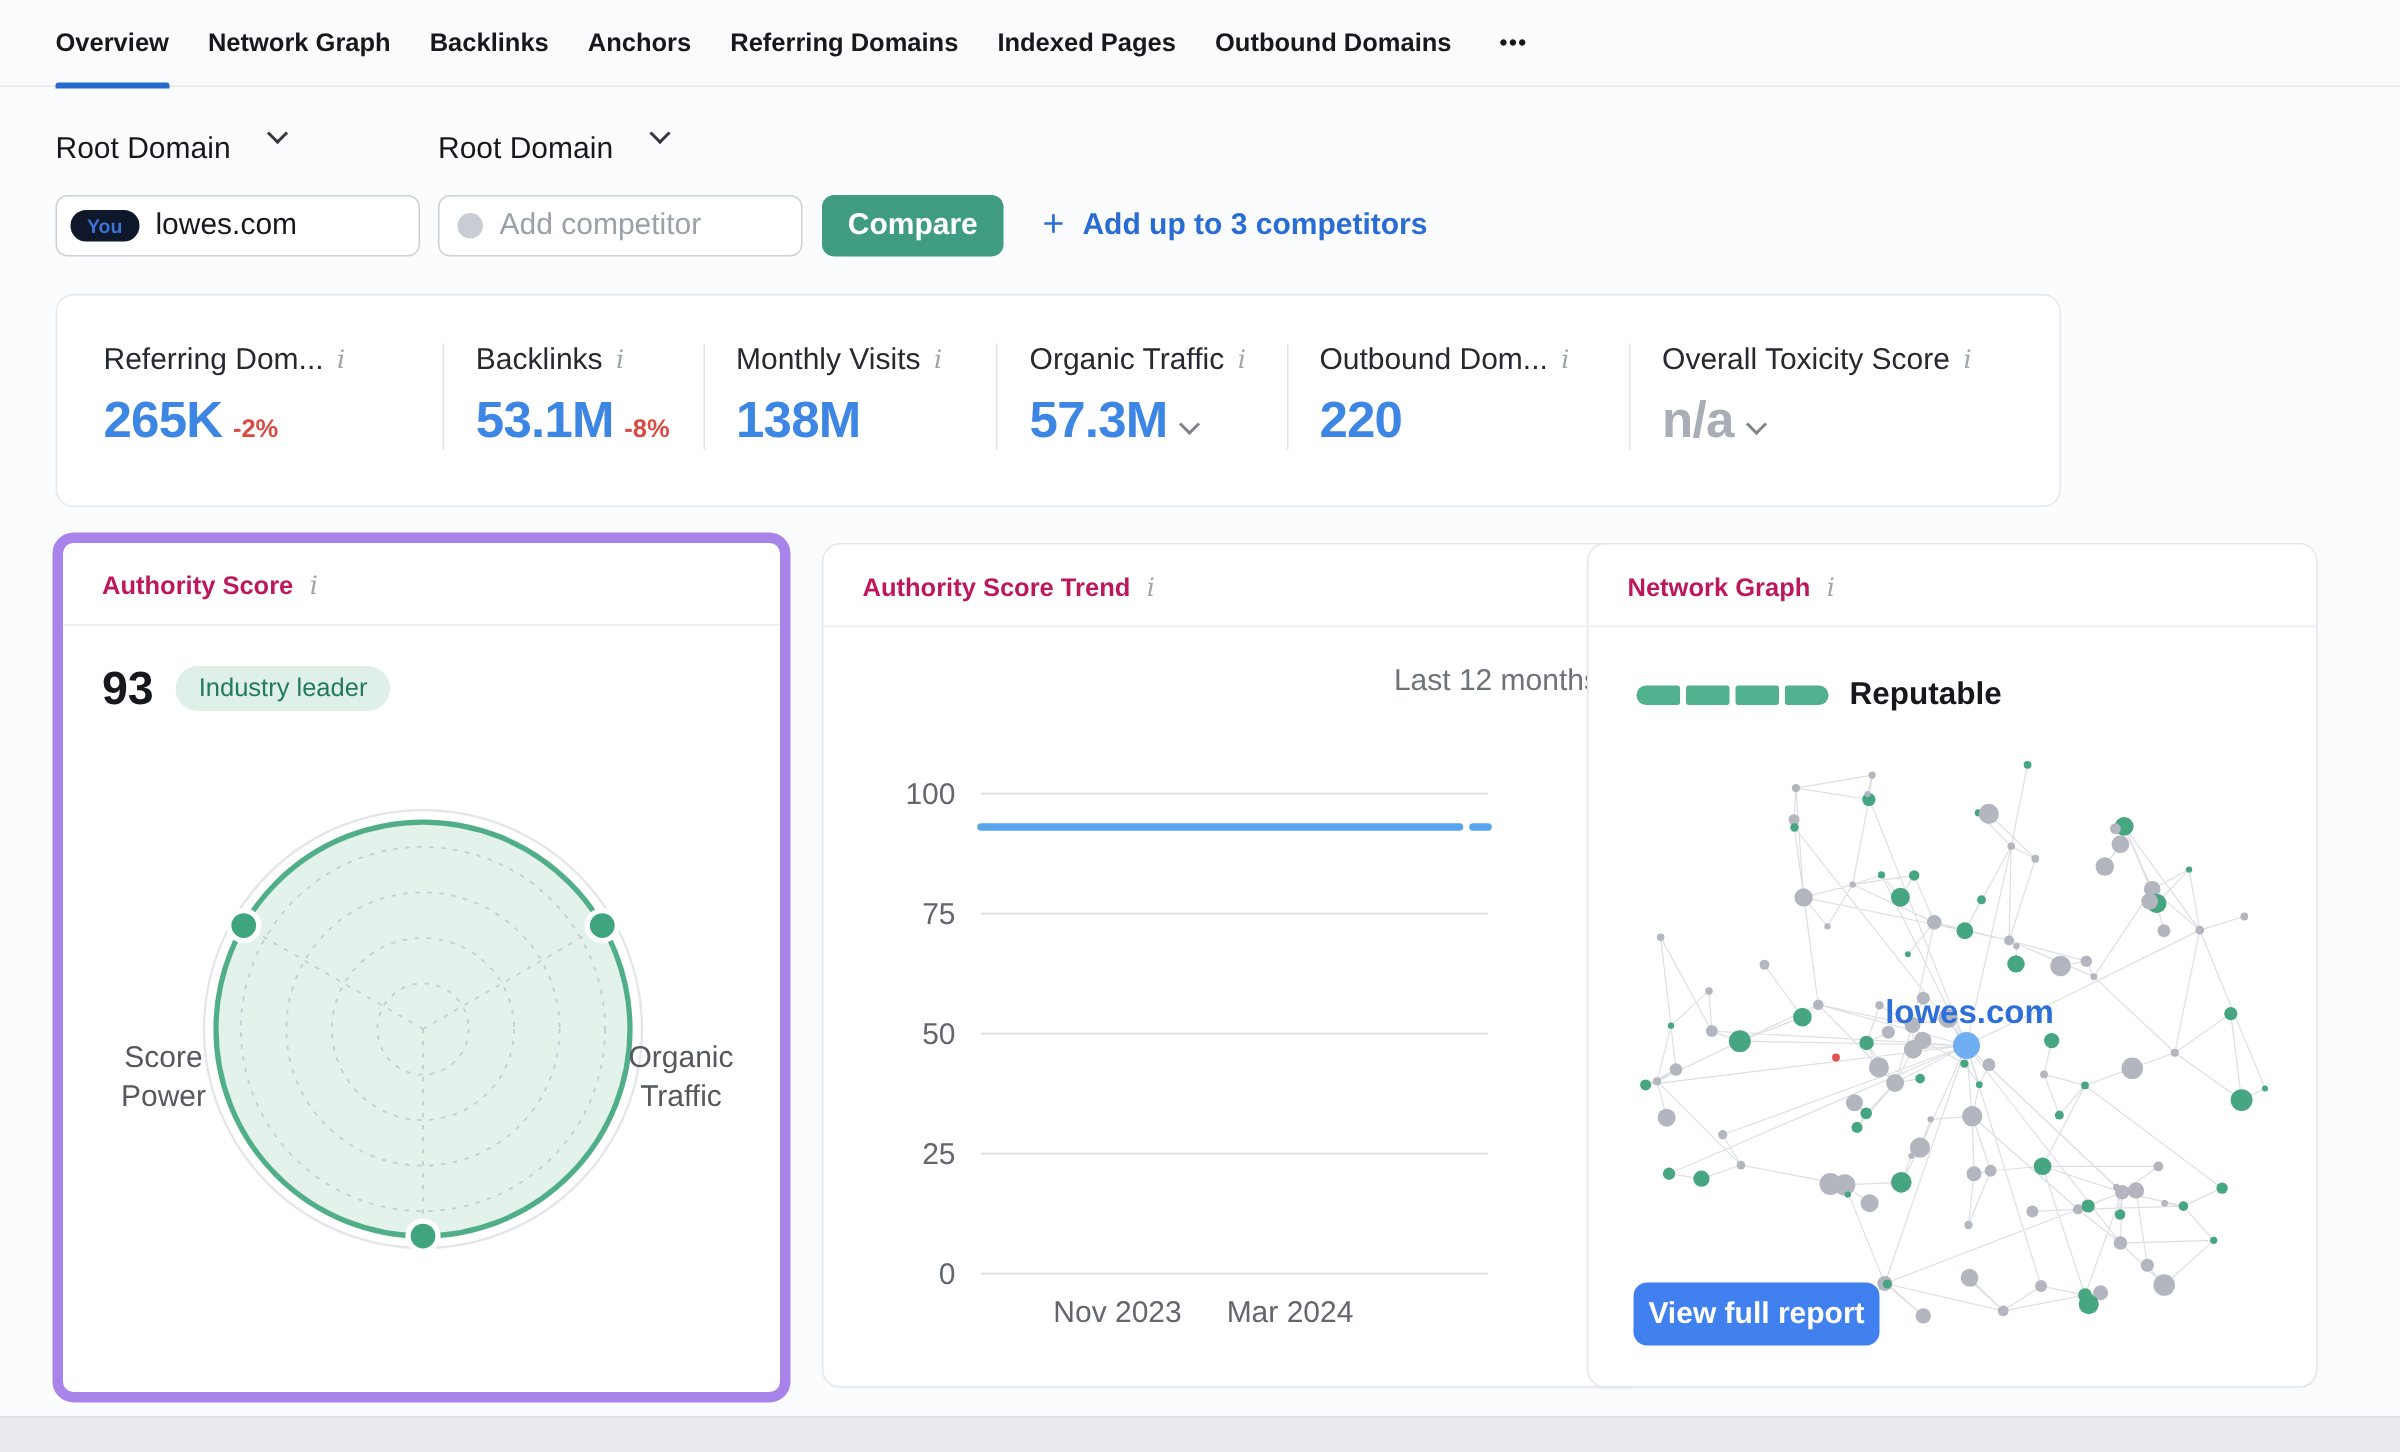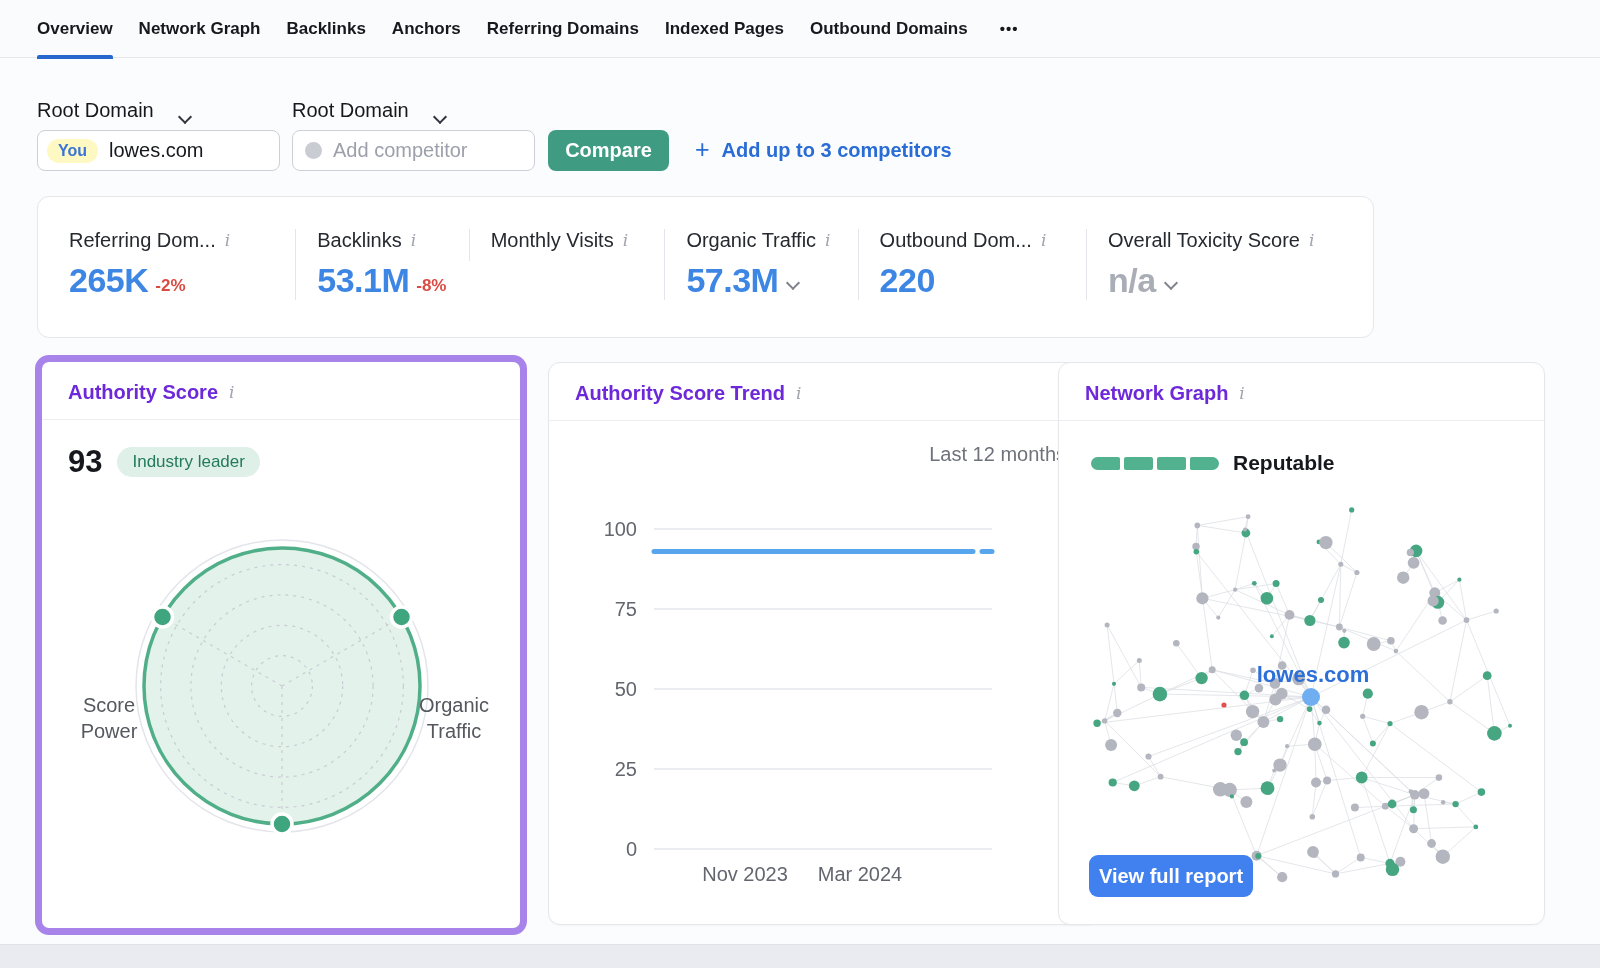--- a/index.html
+++ b/index.html
@@ -16,29 +16,29 @@
     border-bottom:1px solid #E7E8EC;display:flex;align-items:center;
     padding-left:37px;gap:26px;box-sizing:border-box;
   }
   .tab{height:58px;display:flex;align-items:center;position:relative;
     font-size:17px;font-weight:600;color:#16181D;cursor:pointer;white-space:nowrap;}
   .tab.active::after{content:"";position:absolute;left:0;right:0;bottom:-1px;height:4px;
     background:#2668CE;border-radius:2px 2px 0 0;}
   .more-tabs{font-size:15px;font-weight:700;letter-spacing:1px;color:#16181D;
     margin-left:6px;cursor:pointer;}
   
-  .ftype{position:absolute;top:88px;display:flex;align-items:flex-end;gap:26px;
-    font-size:20px;font-weight:500;color:#16181D;cursor:pointer;margin-top:11px;}
+  .ftype{position:absolute;top:88px;display:flex;align-items:flex-start;gap:26px;
+    font-size:20px;font-weight:500;color:#16181D;cursor:pointer;}
   .chev{width:8px;height:8px;border-right:2px solid #7F838C;border-bottom:2px solid #7F838C;
     display:inline-block;transform:rotate(45deg);margin-top:-4px;}
   .chev.dark{border-color:#33363E;}
   .input-box{position:absolute;top:130px;height:41px;width:243px;background:#fff;
     border:1px solid #CDD0D8;border-radius:8px;box-sizing:border-box;display:flex;
     align-items:center;}
-  .you-badge{background:#fef9c3;color:#3B74D6;font-size:16px;font-weight:600;
+  .you-badge{background:#0f172a;color:#3B74D6;font-size:13px;font-weight:600;
     border-radius:13px;padding:3px 11px;margin-left:9px;}
   .you-domain{font-size:20px;font-weight:500;color:#16181D;margin-left:11px;}
   .dot-ph{width:17px;height:17px;border-radius:50%;background:#C9CCD3;
     position:absolute;left:12px;top:11px;}
   .competitor-input{border:none;outline:none;background:transparent;font-size:20px;
     color:#16181D;padding:0 10px 0 40px;width:100%;height:100%;box-sizing:border-box;
     font-family:"Liberation Sans",sans-serif;}
   .competitor-input::placeholder{color:#9CA0AA;}
   .compare-btn{position:absolute;left:548px;top:130px;width:121px;height:41px;
     background:#3F9C82;color:#fff;font-size:20px;font-weight:700;border:none;
@@ -57,21 +57,21 @@
   .i-icon{font-family:"DejaVu Serif",serif;font-style:italic;font-size:17px;
     color:#A0A4AD;cursor:pointer;line-height:1;}
   .m-value-row{display:flex;align-items:center;}
   .m-value{font-size:34px;font-weight:700;color:#3E86E4;letter-spacing:-0.5px;}
   .m-value.muted{color:#A9ADB5;}
   .m-change{font-size:17px;font-weight:600;color:#D94C43;margin-left:7px;margin-top:10px;}
   .m-chev{margin-left:10px;margin-top:4px;}
   
   .card-head{display:flex;align-items:center;gap:11px;padding:19px 26px 15px;
     border-bottom:1px solid #ECEEF2;}
-  .card-title{font-size:20px;font-weight:700;color:#6d28d9;}
+  .card-title{font-size:17px;font-weight:700;color:#be185d;}
   .card{background:#fff;border:1px solid #E5E7EB;border-radius:12px;
     box-sizing:border-box;position:absolute;box-shadow:0 1px 2px rgba(20,24,40,.03);}
   
   .highlight{position:absolute;left:35px;top:355px;width:492px;height:580px;
     border:7px solid #A884EA;border-radius:14px;background:#fff;box-sizing:border-box;}
   .score-row{display:flex;align-items:center;gap:15px;margin:24px 26px 0;}
   .score-num{font-size:31px;font-weight:700;color:#16181D;}
   .score-badge{background:#DEF0E8;color:#237A5C;font-size:17px;border-radius:16px;
     padding:5px 15px;}
   .radar-wrap{position:absolute;left:0;top:128px;width:478px;height:438px;}
@@ -158,20 +158,23 @@
       </div>
       <div class="m-value-row">
         <span class="m-value">53.1M</span>
         <span class="m-change">-8%</span>
       </div>
     </div>
     <div class="metric bordered" style="width: 224px;">
       <div class="m-label">
         <span>Monthly Visits</span>
         <span class="i-icon">i</span>
+      </div>
+      <div class="m-value-row">
+        <span class="m-value">138M</span>
       </div>
     </div>
     <div class="metric bordered" style="width: 221px;">
       <div class="m-label">
         <span>Organic Traffic</span>
         <span class="i-icon">i</span>
       </div>
       <div class="m-value-row">
         <span class="m-value">57.3M</span>
         <span class="chev m-chev"></span>

